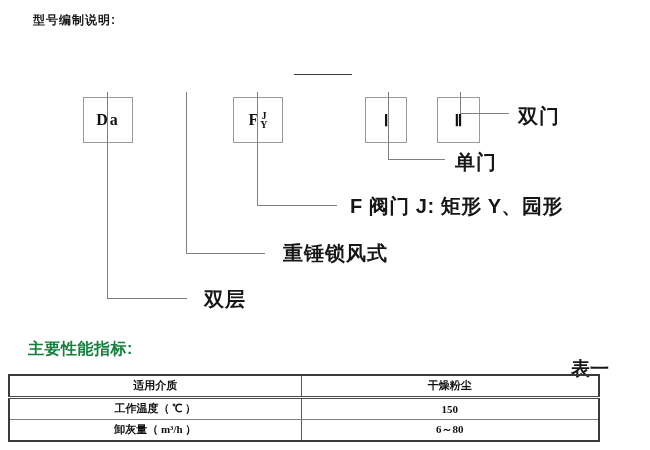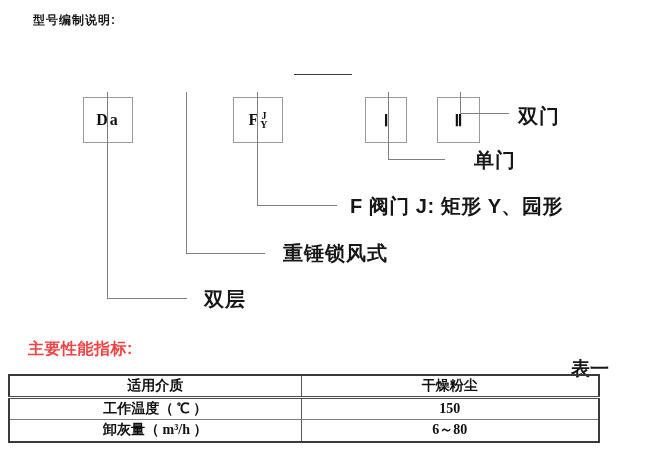--- a/index.html
+++ b/index.html
@@ -31,34 +31,34 @@
   #v-da { left:107px; top:92px; height:206px; }  #h-da { left:107px; top:298px; width:80px; }
   #v-sz { left:186px; top:92px; height:161px; }  #h-sz { left:186px; top:253px; width:79px; }
   #v-f  { left:257px; top:92px; height:113px; }  #h-f  { left:257px; top:205px; width:80px; }
   #v-i  { left:388px; top:92px; height:67px;  }  #h-i  { left:388px; top:159px; width:57px; }
   #v-ii { left:460px; top:92px; height:21px;  }  #h-ii { left:460px; top:113px; width:49px; }
 
   
   .callout { position:absolute; font-size:20px; font-weight:bold; color:#161616;
              line-height:16px; letter-spacing:1px; white-space:nowrap; }
   #co-ii { left:518px; top:108px; }
-  #co-i  { left:474px; top:154px;font-family:Liberation Mono, monospace; }
+  #co-i  { left:455px; top:154px; }
   #co-f  { left:350px; top:198px; letter-spacing:0.5px; }
   #co-sz { left:283px; top:245px; }
   #co-da { left:204px; top:291px; }
 
   
   .section-heading { position:absolute; left:28px; top:339px; font-size:16px; font-weight:bold;
-                     letter-spacing:0.5px; color:#ef4444; white-space:nowrap; }
+                     letter-spacing:0.5px; color:#15803d; white-space:nowrap; }
   .table-tag { position:absolute; left:571px; top:356px; font-size:19px; font-weight:bold;
                color:#161616; }
   .perf-table { position:absolute; left:8px; top:374px; width:592px; border-collapse:collapse;
                 table-layout:fixed; }
   .perf-table td { border-left:1.3px solid #5a5a5a; text-align:center; font-weight:bold;
-                   font-size:14px; color:#111; height:22px; padding:1px 0;
+                   font-size:11px; color:#111; height:22px; padding:1px 0;
                    font-family:"Liberation Serif", serif; }
   .perf-table td:first-child { border-left:none; width:292px; }
   .perf-table { border:2px solid #3a3a3a; }
   .perf-table tr.hdr td { border-bottom:3px double #4a4a4a; }
   .perf-table tr.r2 td  { border-bottom:1.3px solid #7f7f7f; }
 </style>
 </head>
 <body>
 
 <div id="page">

